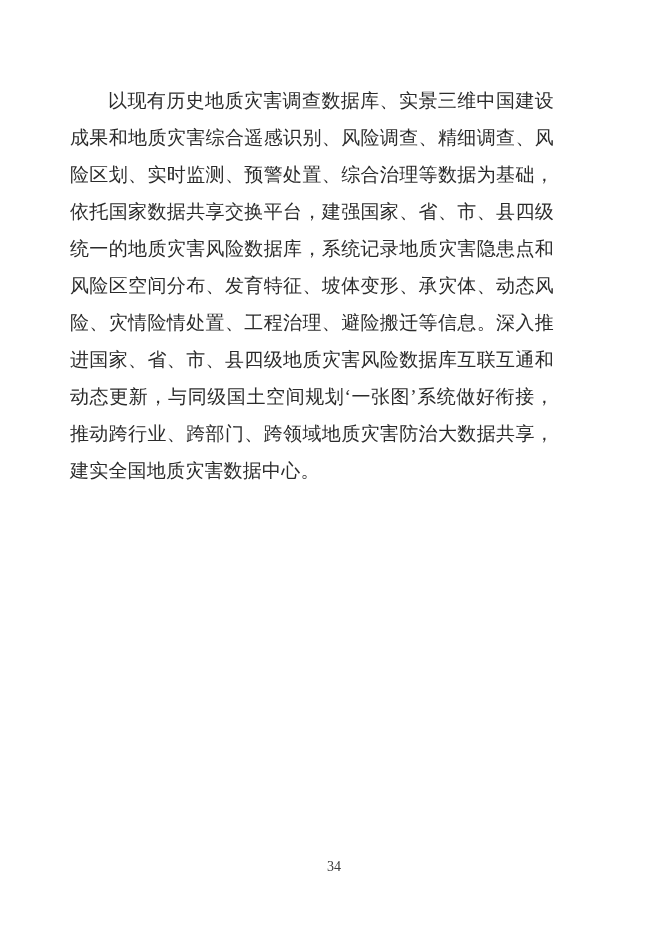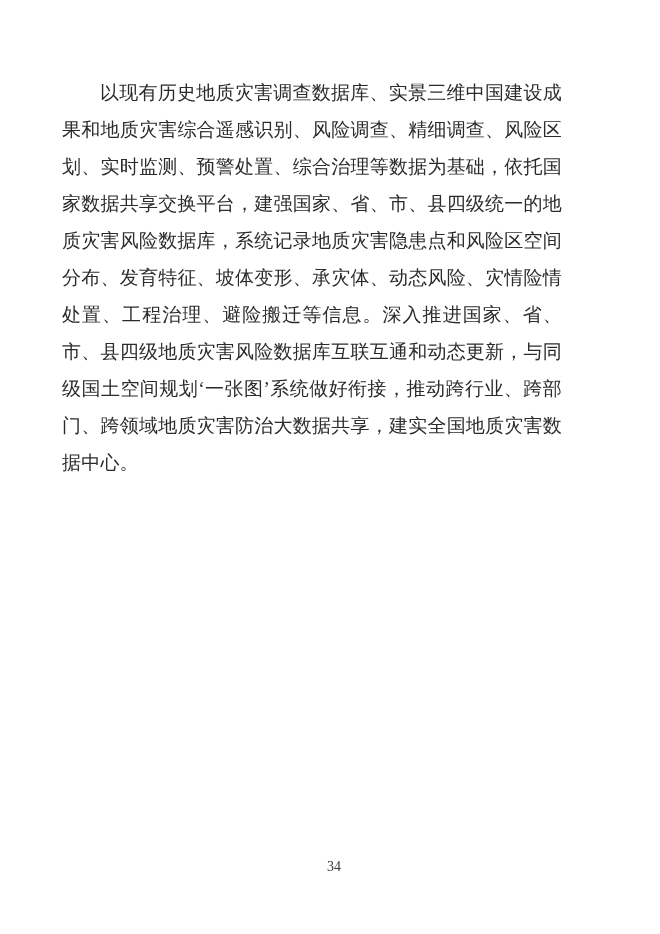--- a/index.html
+++ b/index.html
@@ -39,21 +39,21 @@
     color: #1f1f1f;
   }
   .sub-heading {
     font-weight: bold;
     text-indent: 2em;
     margin: 0;
     color: #1f1f1f;
   }
   .para {
     text-indent: 2em;
-    margin: 0;
+    margin: 8px;
     letter-spacing: 0.2px;
   }
   .page-number {
     position: absolute;
     left: 4px;
     top: 857px;
     width: 660px;
     text-align: center;
     font-size: 14px;
     line-height: 20px;

